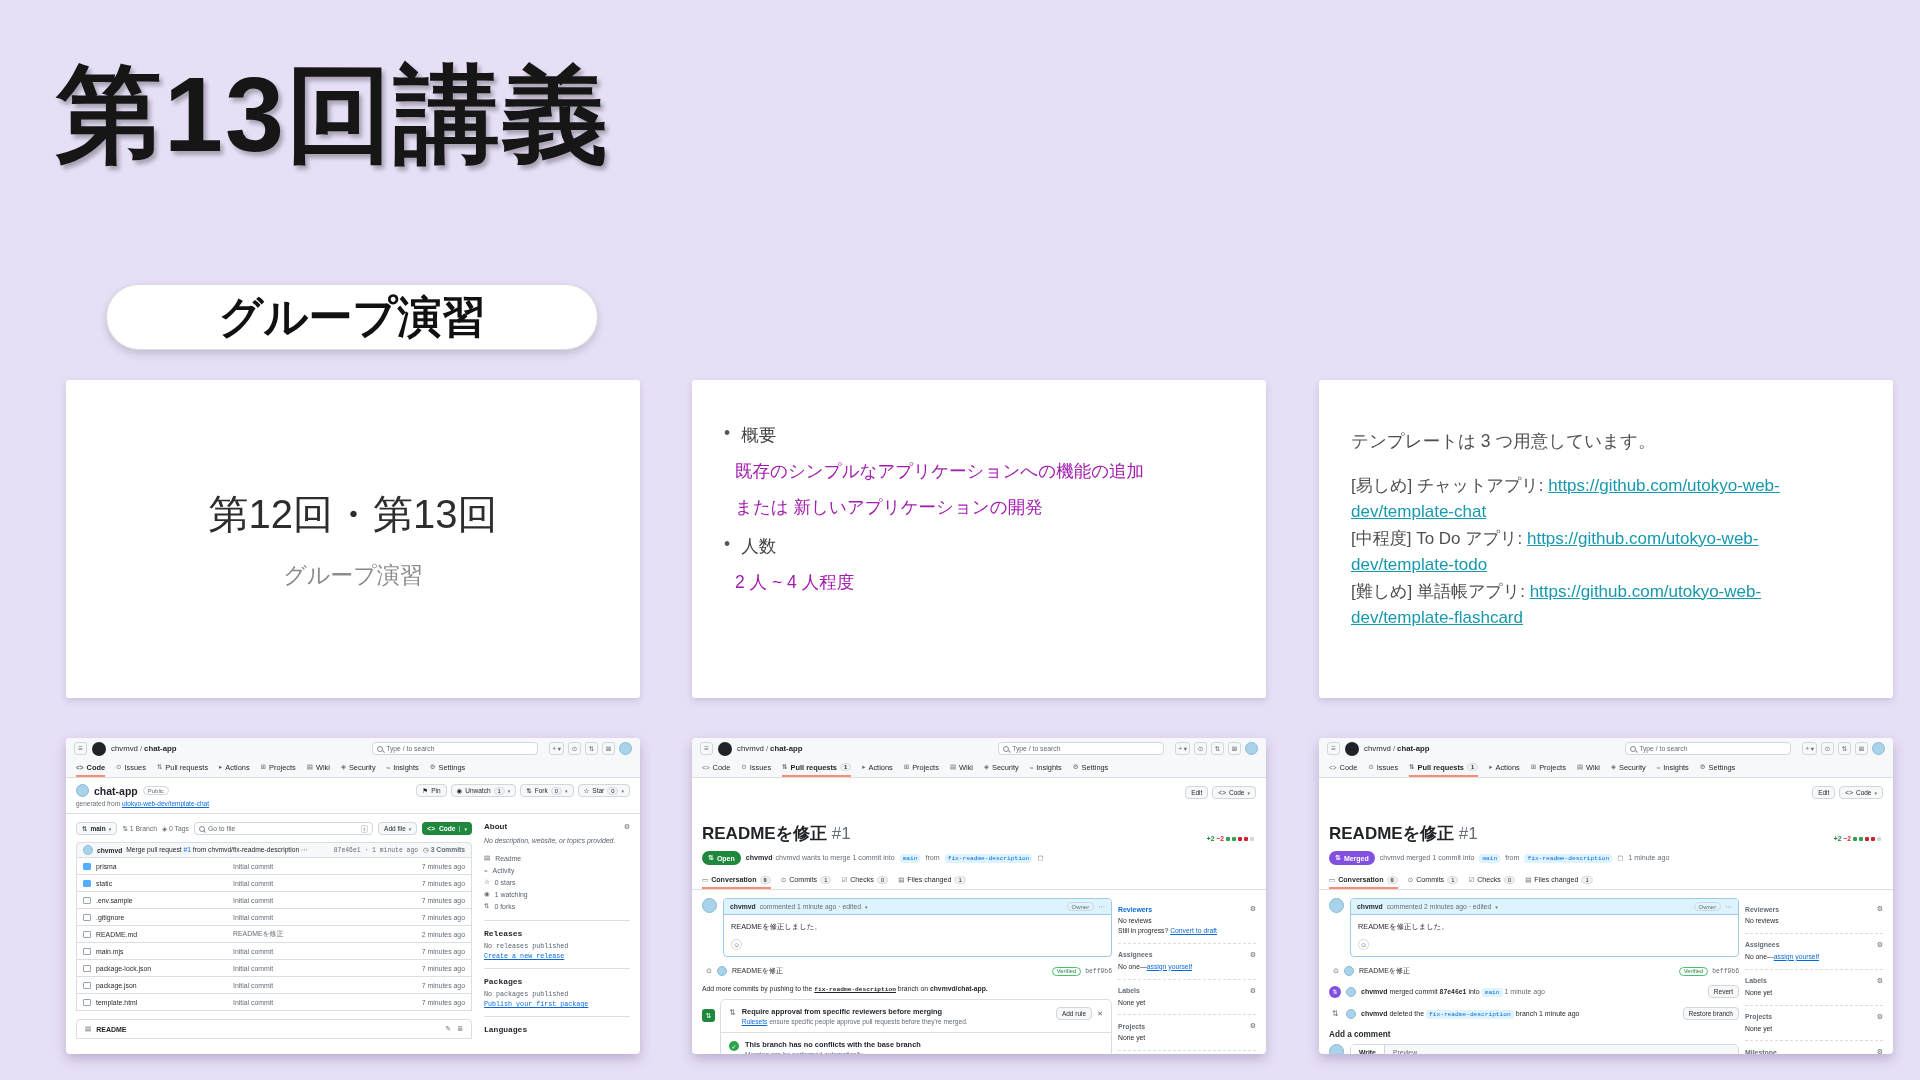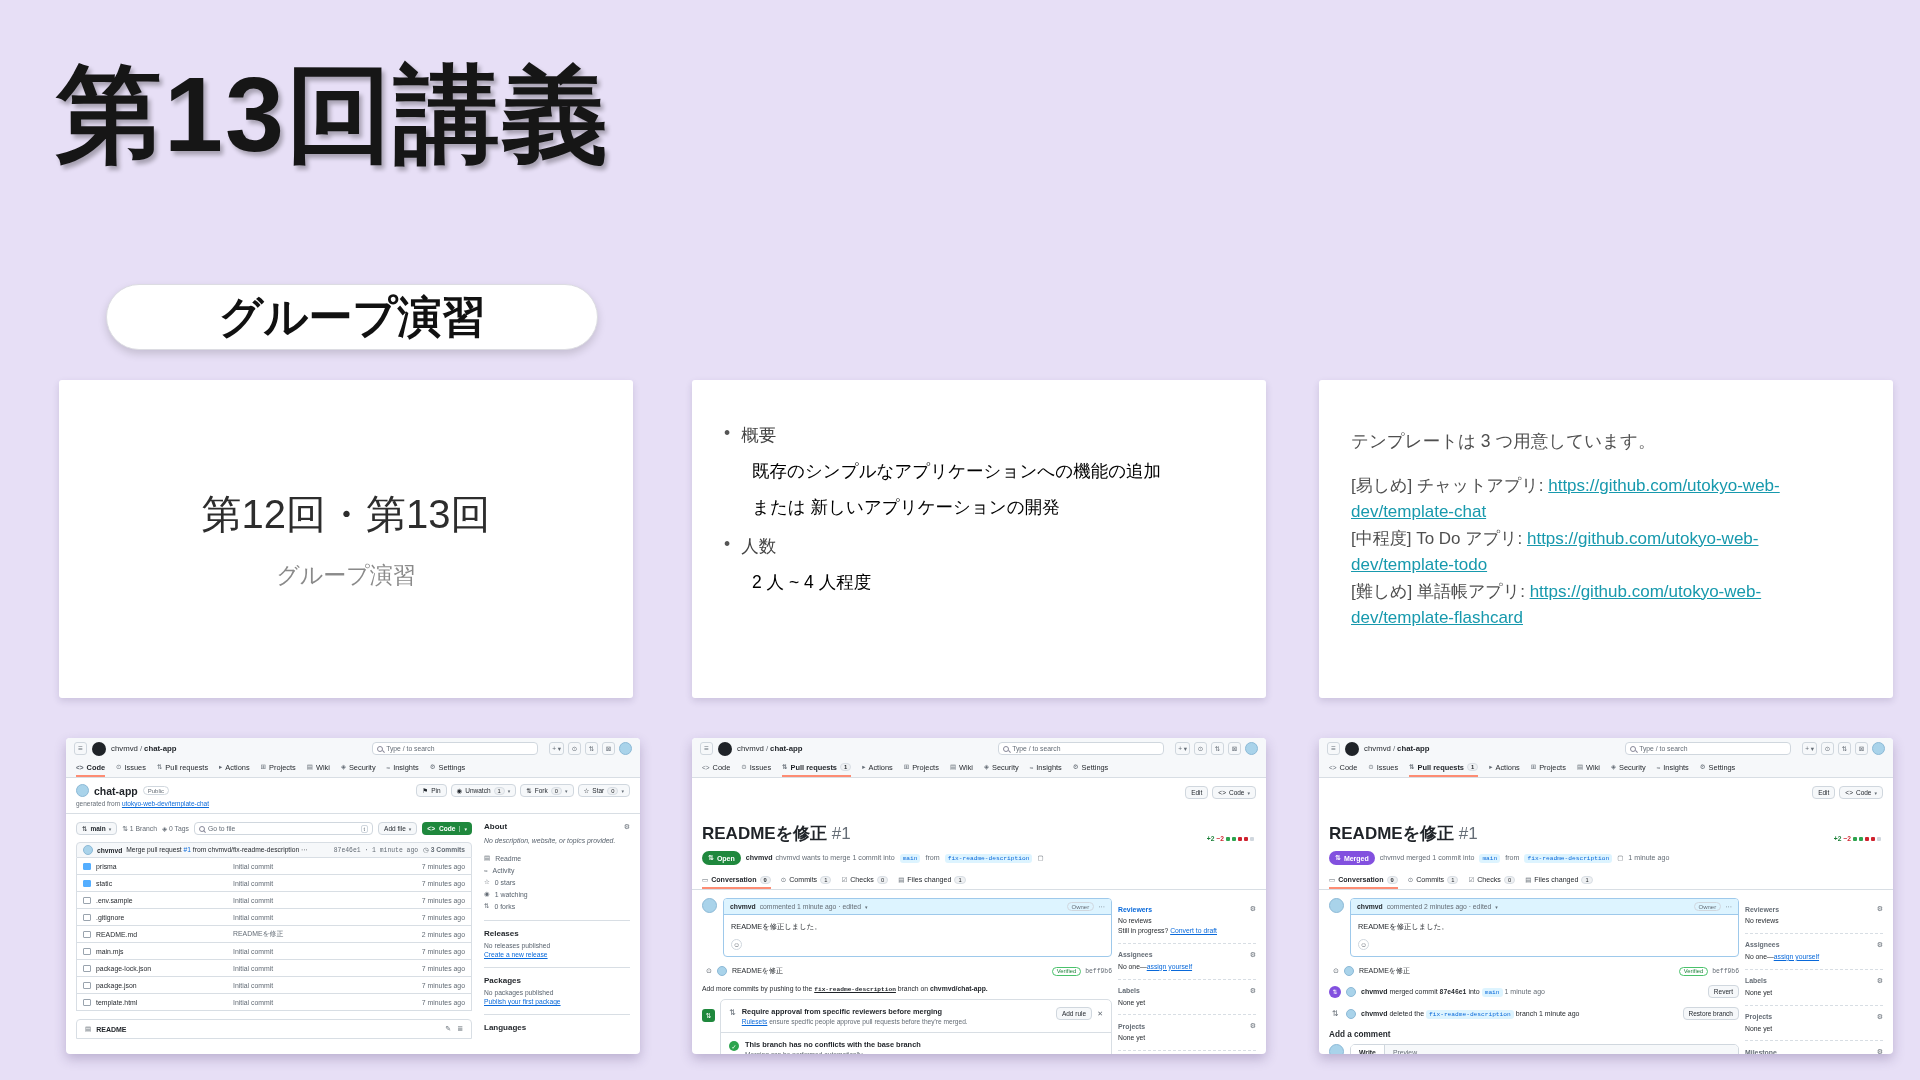--- a/index.html
+++ b/index.html
@@ -9,30 +9,30 @@
   a { cursor:pointer; }
 
   
   .slide-title { position:absolute; left:56px; top:44px; font-size:106px; font-weight:700;
                  color:#161616; letter-spacing:2px; text-shadow:3px 4px 4px rgba(0,0,0,.28); }
   .pill-badge { position:absolute; left:106px; top:284px; width:492px; height:66px; background:#fff;
                 border:1px solid #dcdce2; border-radius:40px; display:flex; align-items:center; justify-content:center;
                 font-size:44px; font-weight:600; color:#111; box-shadow:0 4px 8px rgba(0,0,0,.15); }
   .card { position:absolute; top:380px; width:574px; height:318px; background:#fff; border-radius:3px;
           box-shadow:0 3px 7px rgba(50,35,90,.15); overflow:hidden; }
-  .card.c1 { left:59px; display:flex; flex-direction:column; align-items:center; justify-content:center; }
+  .card.c1 { left:66px; display:flex; flex-direction:column; align-items:center; justify-content:center; }
   .card.c2 { left:692px; padding:28px 32px; }
   .card.c3 { left:1319px; padding:28px 32px; }
   .c1-h { font-size:40px; font-weight:500; color:#2d2d2d; }
   .c1-sub { font-size:23px; color:#8a8a8a; margin-top:18px; }
   .card h3 { font-size:25px; font-weight:700; color:#333; }
   .card .body-p { margin-top:20px; font-size:17.5px; color:#4f4f4f; line-height:1.55; max-width:520px; }
   .blt { display:flex; gap:11px; margin-top:15px; font-size:17.5px; color:#444; }
   .blt .dot { color:#555; }
-  .blt-sub { margin-left:28px; margin-top:12px; font-size:17.5px; color:#000000; }
+  .blt-sub { margin-left:11px; margin-top:12px; font-size:17.5px; color:#a21caf; }
   .tpl-links { margin-top:18px; font-size:17px; color:#4f4f4f; line-height:1.55; }
   .tpl-links a { color:#1799ad; text-decoration:underline; }
 
   
   .shot { position:absolute; top:738px; width:574px; height:316px; background:#fff; border-radius:4px;
           box-shadow:0 5px 12px rgba(60,40,100,.25); overflow:hidden; font-size:7.5px; color:#1f2328; }
   .shot.sA { left:66px; } .shot.sB { left:692px; } .shot.sC { left:1319px; }
   .ghtop { display:flex; align-items:center; gap:5px; padding:4px 8px; background:#f6f8fa; height:21px; }
   .hambtn { width:13px; height:13px; border:1px solid #d0d7de; border-radius:3px; display:flex; align-items:center;
             justify-content:center; color:#656d76; font-size:8px; background:#f6f8fa; flex:none; }
@@ -89,21 +89,21 @@
   .gh-files > div.frow:nth-of-type(-n+2) .fico { background:#54aeff; border-color:#54aeff; }
   .fmsg { flex:1; color:#636c76; } .ftime { color:#636c76; }
   .readmebar { border:1px solid #d8dee4; border-radius:4px 4px 0 0; margin-top:8px; padding:5px 8px; font-weight:700;
                font-size:7px; display:flex; gap:5px; align-items:center; }
   .readmebar .ricons { margin-left:auto; color:#656d76; display:flex; gap:6px; font-weight:400; }
   .rside h4 { font-size:8px; font-weight:700; display:flex; align-items:center; }
   .gear { margin-left:auto; color:#656d76; font-size:7px; }
   .sidedesc { font-style:italic; color:#59636e; font-size:6.9px; line-height:1.5; margin:5px 0 6px; }
   .abitem { display:flex; gap:5px; align-items:center; color:#59636e; font-size:6.9px; height:12px; }
   .abitem .nico { font-size:6.5px; }
-  .sidesec { border-top:1px solid #d8dee4; margin-top:8px; padding-top:8px; }
+  .sidesec { border-top:1px solid #d8dee4; margin-top:8px; padding-top:8px;font-family:Liberation Mono, monospace; }
   .sidemut { color:#59636e; font-size:6.7px; margin-top:4px; }
   .sidelink { color:#0969da; font-size:6.7px; margin-top:2px; display:inline-block; text-decoration:underline; }
 
   
   .prhead { padding:8px 10px 0; }
   .prtitle-row { display:flex; align-items:flex-start; }
   .prtitle { font-size:17px; font-weight:600;margin-top:36px; }
   .prnum { color:#656d76; font-weight:400; }
   .prbtns { margin-left:auto; display:flex; gap:4px; }
   .statusrow { display:flex; align-items:center; gap:5px; margin:6px 0 7px; font-size:7.1px; color:#656d76; flex-wrap:nowrap; }

